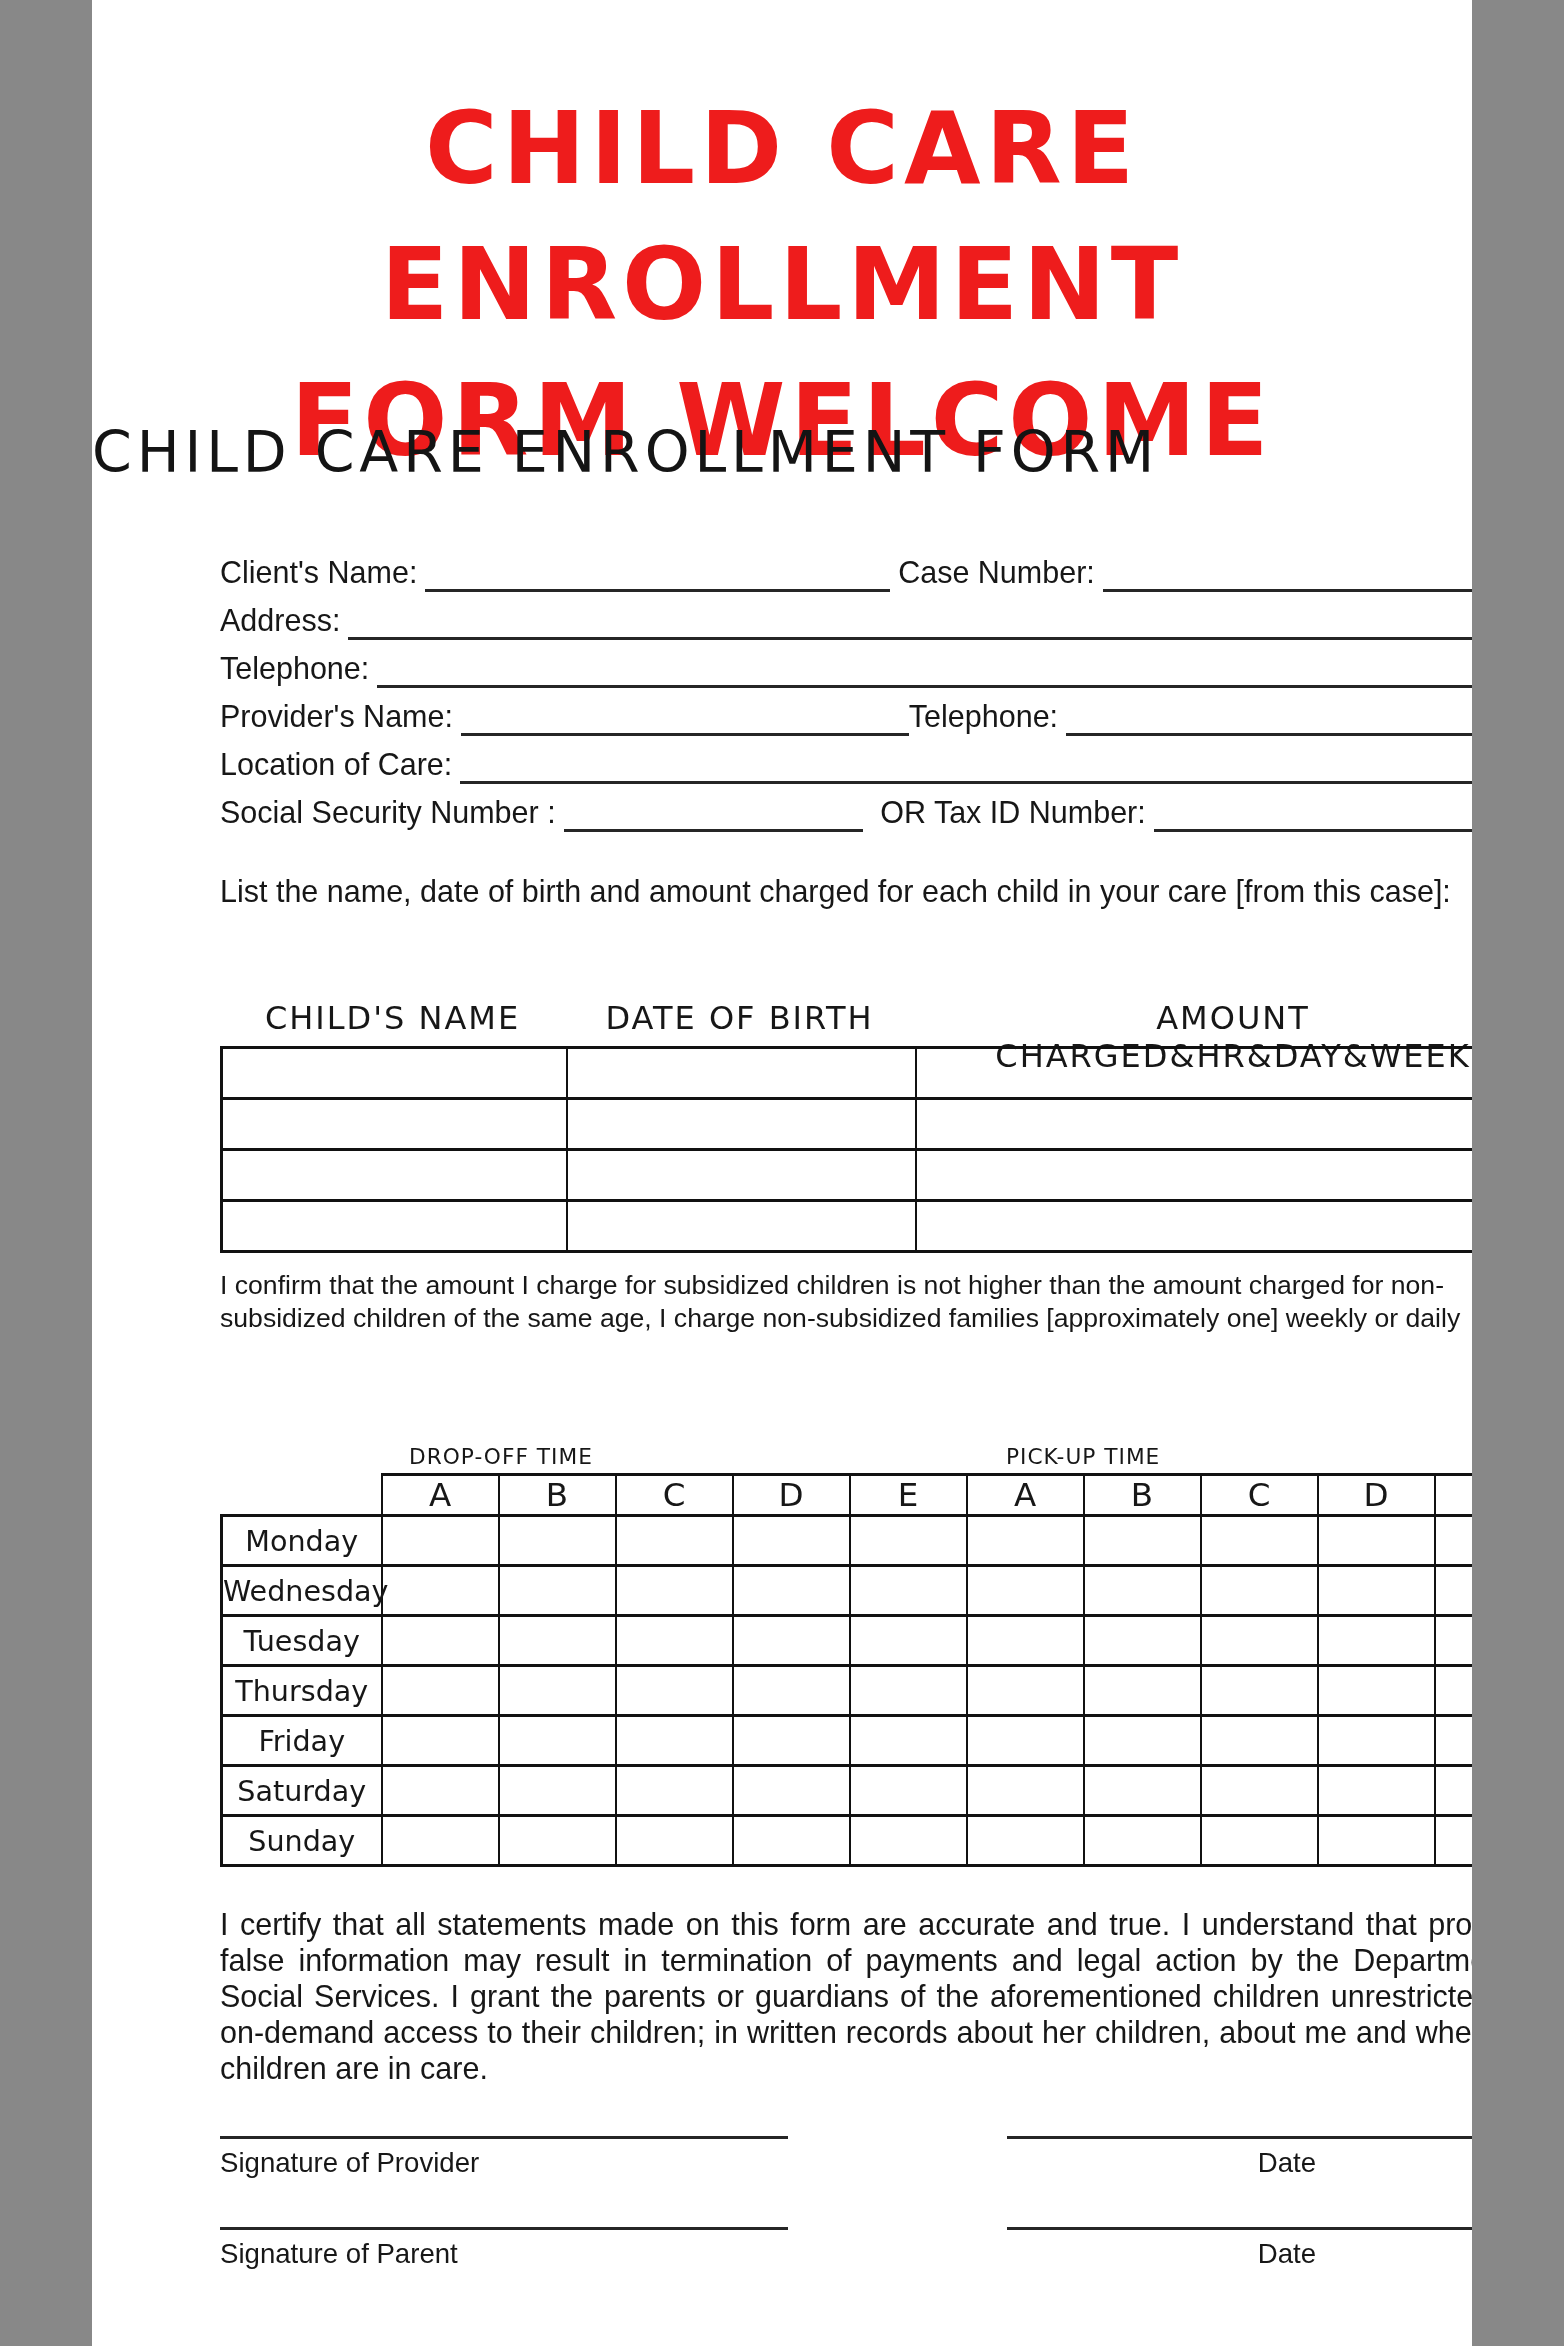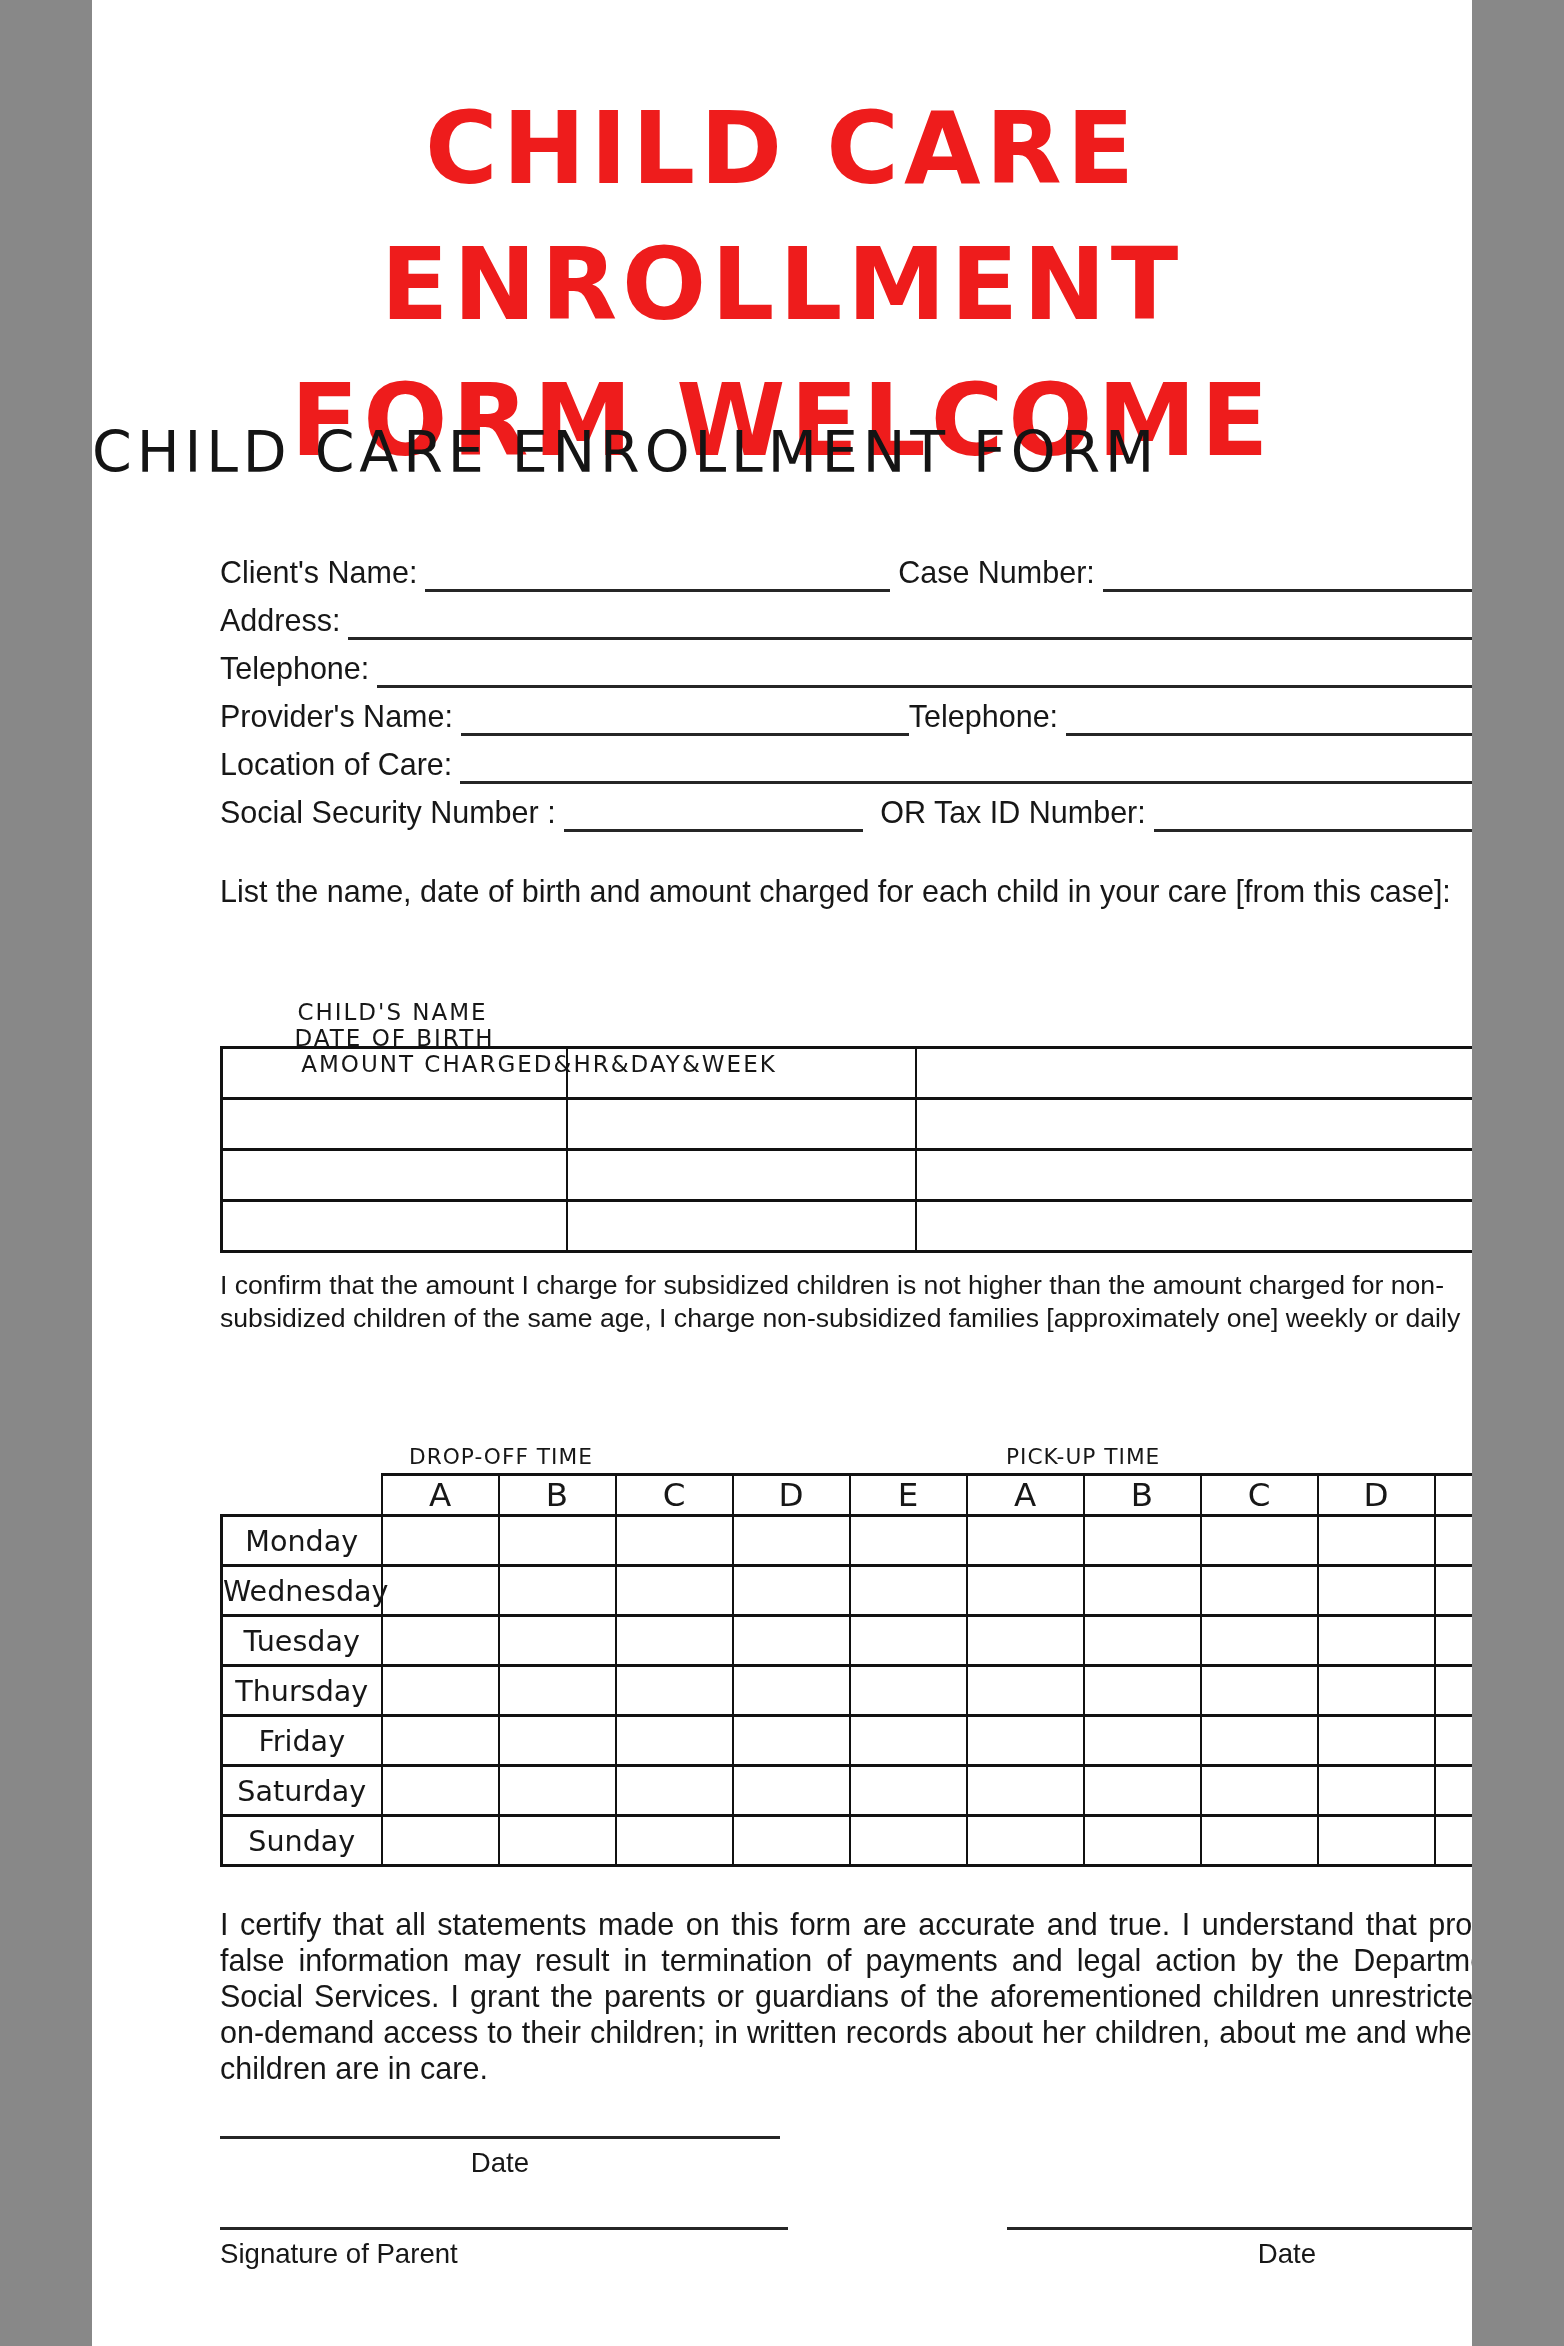--- a/index.html
+++ b/index.html
@@ -46,21 +46,21 @@
   .para{position:absolute;left:128px;width:1332px;}
   .p-list{top:873px;font-size:30.5px;line-height:37px;}
   .p-confirm{top:1269px;font-size:26.6px;line-height:33px;}
   .p-schedule{top:1348px;font-size:31.5px;line-height:37px;text-align:justify;}
   .p-certify{top:1906px;font-size:30.5px;line-height:36px;text-align:justify;}
   
   .child-headers{
     position:absolute;top:999px;left:128px;width:1332px;
     display:flex;
     font-family:"DejaVu Sans", sans-serif;
-    font-size:23px;letter-spacing:2px;flex-direction:column;
+    font-size:32px;letter-spacing:2px;
   }
   .child-headers .h1{width:345px;text-align:center;}
   .child-headers .h2{width:349px;text-align:center;}
   .child-headers .h3{width:638px;text-align:center;}
   table.childtbl{
     position:absolute;top:1046px;left:128px;width:1332px;
     border-collapse:collapse;table-layout:fixed;
   }
   table.childtbl td{
     border:2px solid #111;
@@ -319,20 +319,23 @@
           <td></td>
           <td></td>
           <td></td>
       </tr>
     </tbody>
   </table>
 
   <div class="para p-certify">I certify that all statements made on this form are accurate and true. I understand that providing false information may result in termination of payments and legal action by the Department of Social Services. I grant the parents or guardians of the aforementioned children unrestricted and on-demand access to their children; in written records about her children, about me and where her children are in care.</div>
 
   <div class="sigrow sig1">
+    <div class="sigbox left">
+      <span>Signature of Provider</span>
+    </div>
     <div class="sigbox right">
       <span>Date</span>
     </div>
   </div>
 
   <div class="sigrow sig2">
     <div class="sigbox left">
       <span>Signature of Parent</span>
     </div>
     <div class="sigbox right">

